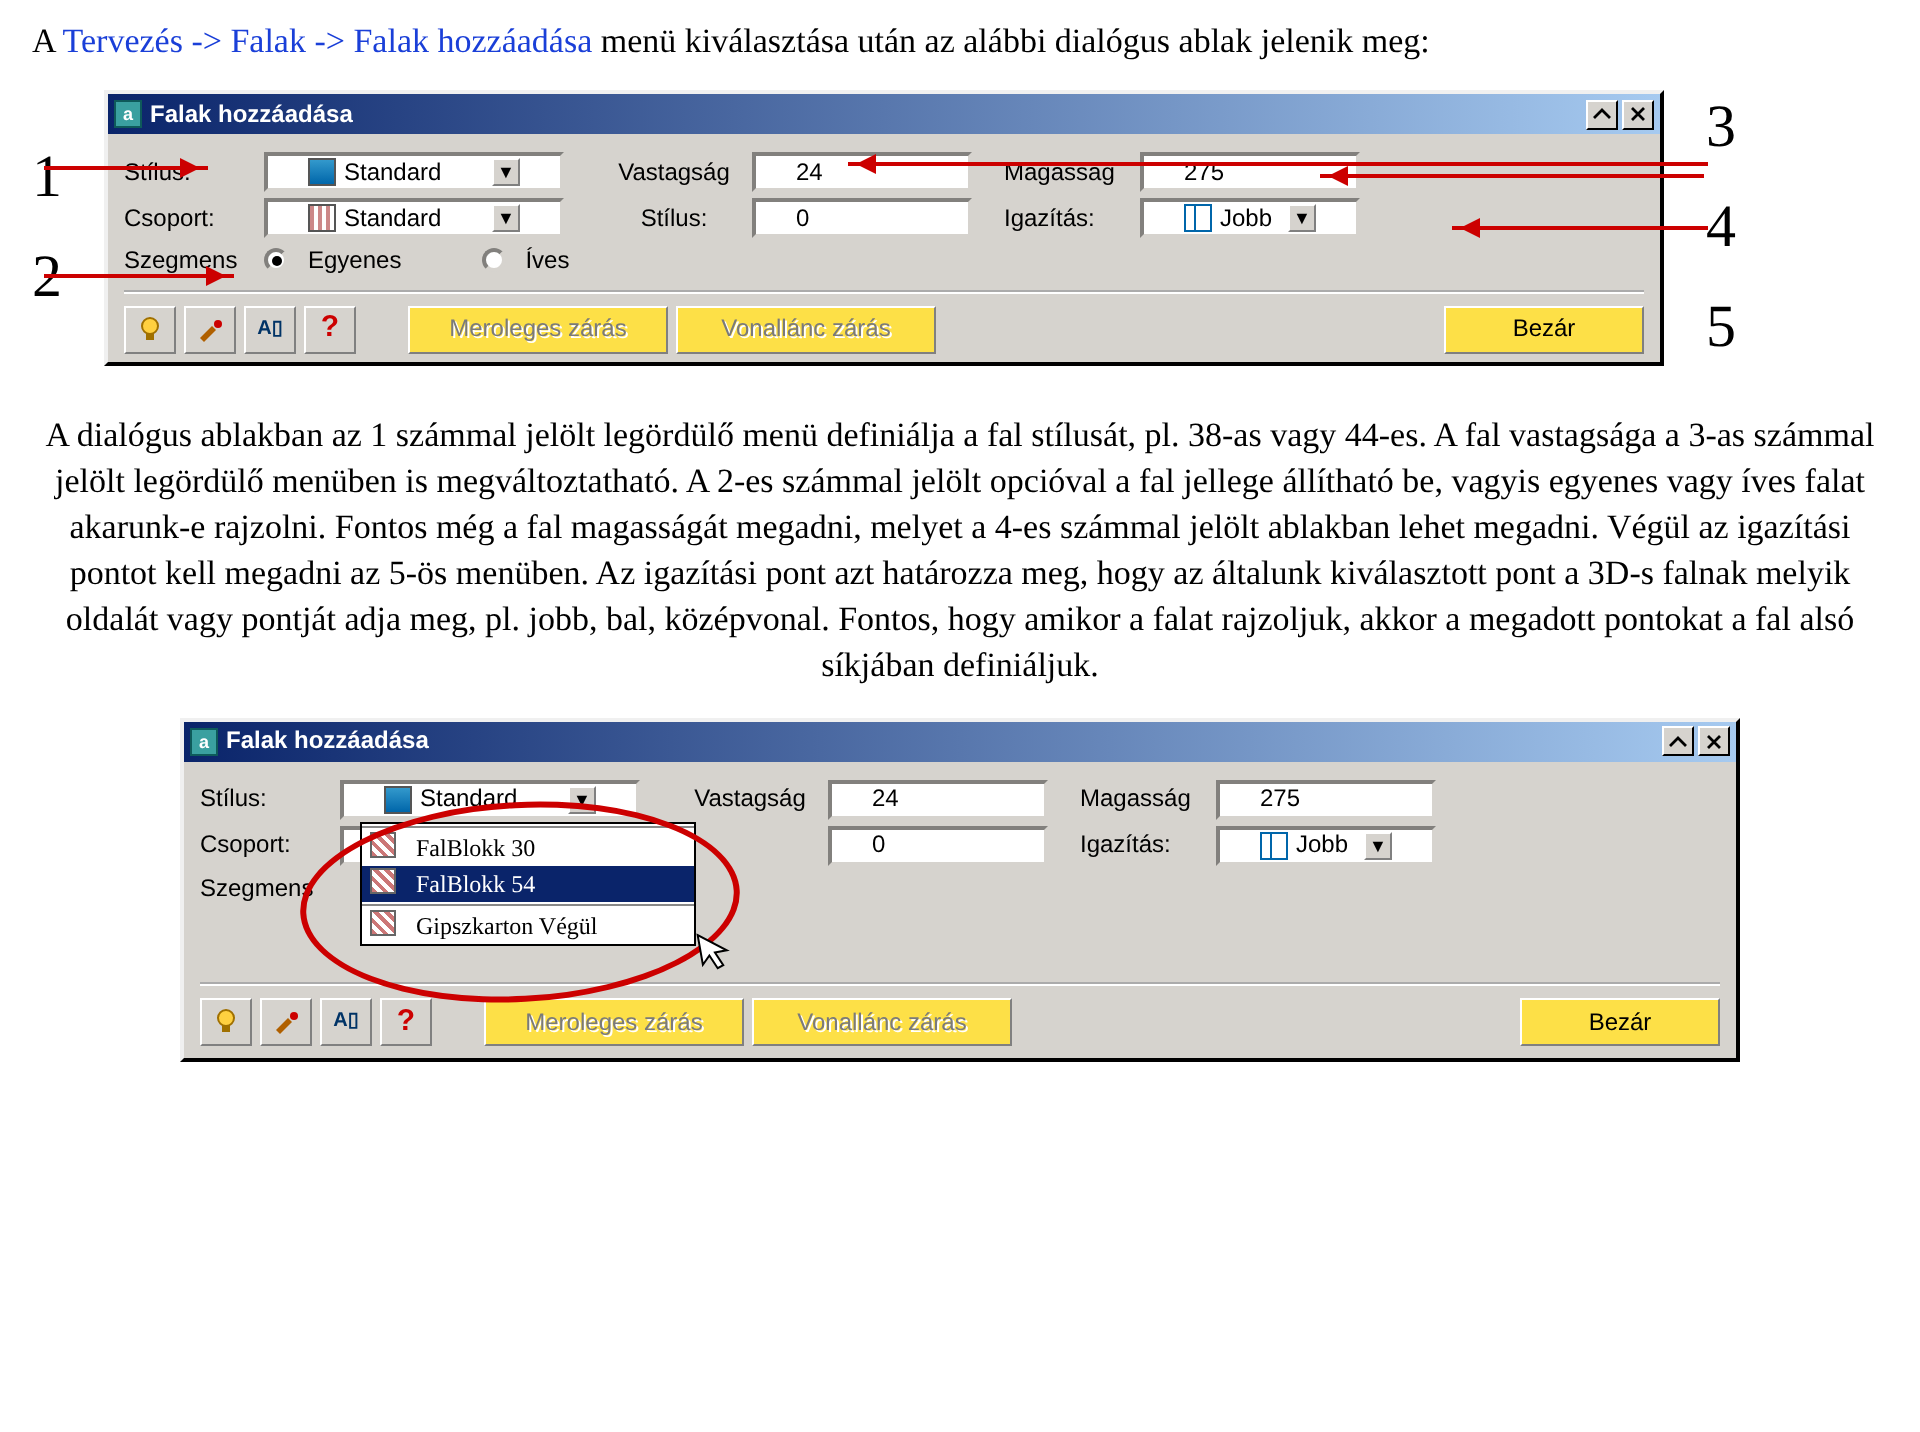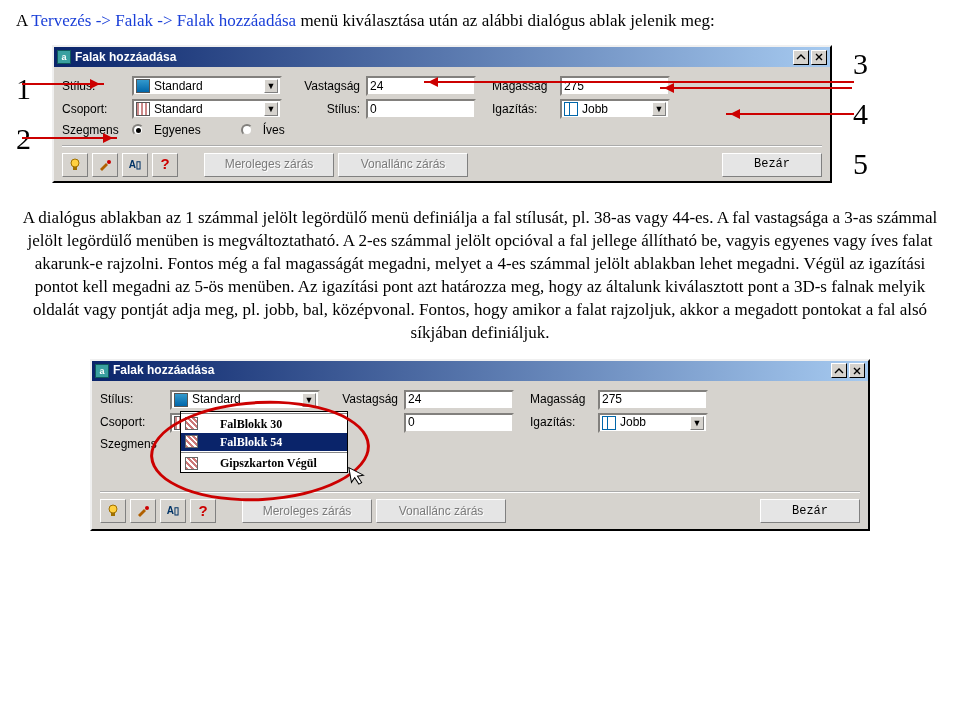--- a/index.html
+++ b/index.html
@@ -71,29 +71,29 @@
     color: #000;
   }
   .dlg-body { padding: 6px 8px 4px 8px; }
   .row {
     display: flex;
     align-items: center;
     margin: 3px 0;
     gap: 6px;
   }
   .lbl { min-width: 64px; }
-  .lbl.mid { min-width: 66px; text-align: right; margin-left: 6px; }
+  .lbl.mid { min-width: 66px; text-align: center; margin-left: 16px; }
   .lbl.right { min-width: 62px; text-align: left; margin-left: 10px; }
   .dropdown, .textbox {
     background: #fff;
     border: 2px inset #d6d3ce;
     height: 20px;
     display: flex;
     align-items: center;
-    padding: 0 2px;
+    padding: 0 20px;
     font-size: 12px;
   }
   .dropdown { width: 150px; justify-content: space-between; }
   .dropdown .dd-btn {
     width: 14px; height: 14px;
     background: #d6d3ce;
     border: 1px solid #808080;
     border-top-color: #fff;
     border-left-color: #fff;
     display: flex; align-items: center; justify-content: center;
@@ -128,30 +128,30 @@
     width: 26px; height: 24px;
     background: #d6d3ce;
     border: 1px solid #808080;
     border-top-color: #fff;
     border-left-color: #fff;
     display: flex; align-items: center; justify-content: center;
     font-size: 13px;
   }
   .longbtn {
     height: 24px;
-    background: #e5e5e5;
+    background: #fde047;
     border: 1px solid #808080;
     border-top-color: #fff;
     border-left-color: #fff;
     padding: 0 8px;
     display: flex; align-items: center; justify-content: center;
     min-width: 130px;
   }
   .longbtn.disabled { color: #7a7a7a; text-shadow: 1px 1px 0 #fff; }
-  .longbtn.close { min-width: 100px; margin-left: auto; font-family: Liberation Mono, monospace; }
+  .longbtn.close { min-width: 100px; margin-left: auto; }
 
   .arrow {
     position: absolute;
     height: 2px;
     background: #c00;
   }
   .arrow::after {
     content: "";
     position: absolute;
     right: -1px; top: -4px;
@@ -171,24 +171,23 @@
   .open-list {
     position: absolute;
     left: 90px; top: 52px;
     width: 168px;
     background: #fff;
     border: 1px solid #000;
     font-size: 12px;
     z-index: 5;
   }
   .open-list .item {
-    display: flex; align-items: center;
+    display: flex; 
     padding: 1px 4px;
-    gap: 22px;
-    font-weight: bold;
+    gap: 10px;
   }
   .open-list .item.sel { background: #0a246a; color: #fff; }
   .li-icon {
     width: 13px; height: 13px;
     border: 1px solid #666;
     background: repeating-linear-gradient(45deg,#c77,#c77 2px,#fff 2px,#fff 4px);
   }
   .ellipse {
     position: absolute;
     border: 3px solid #c00;

